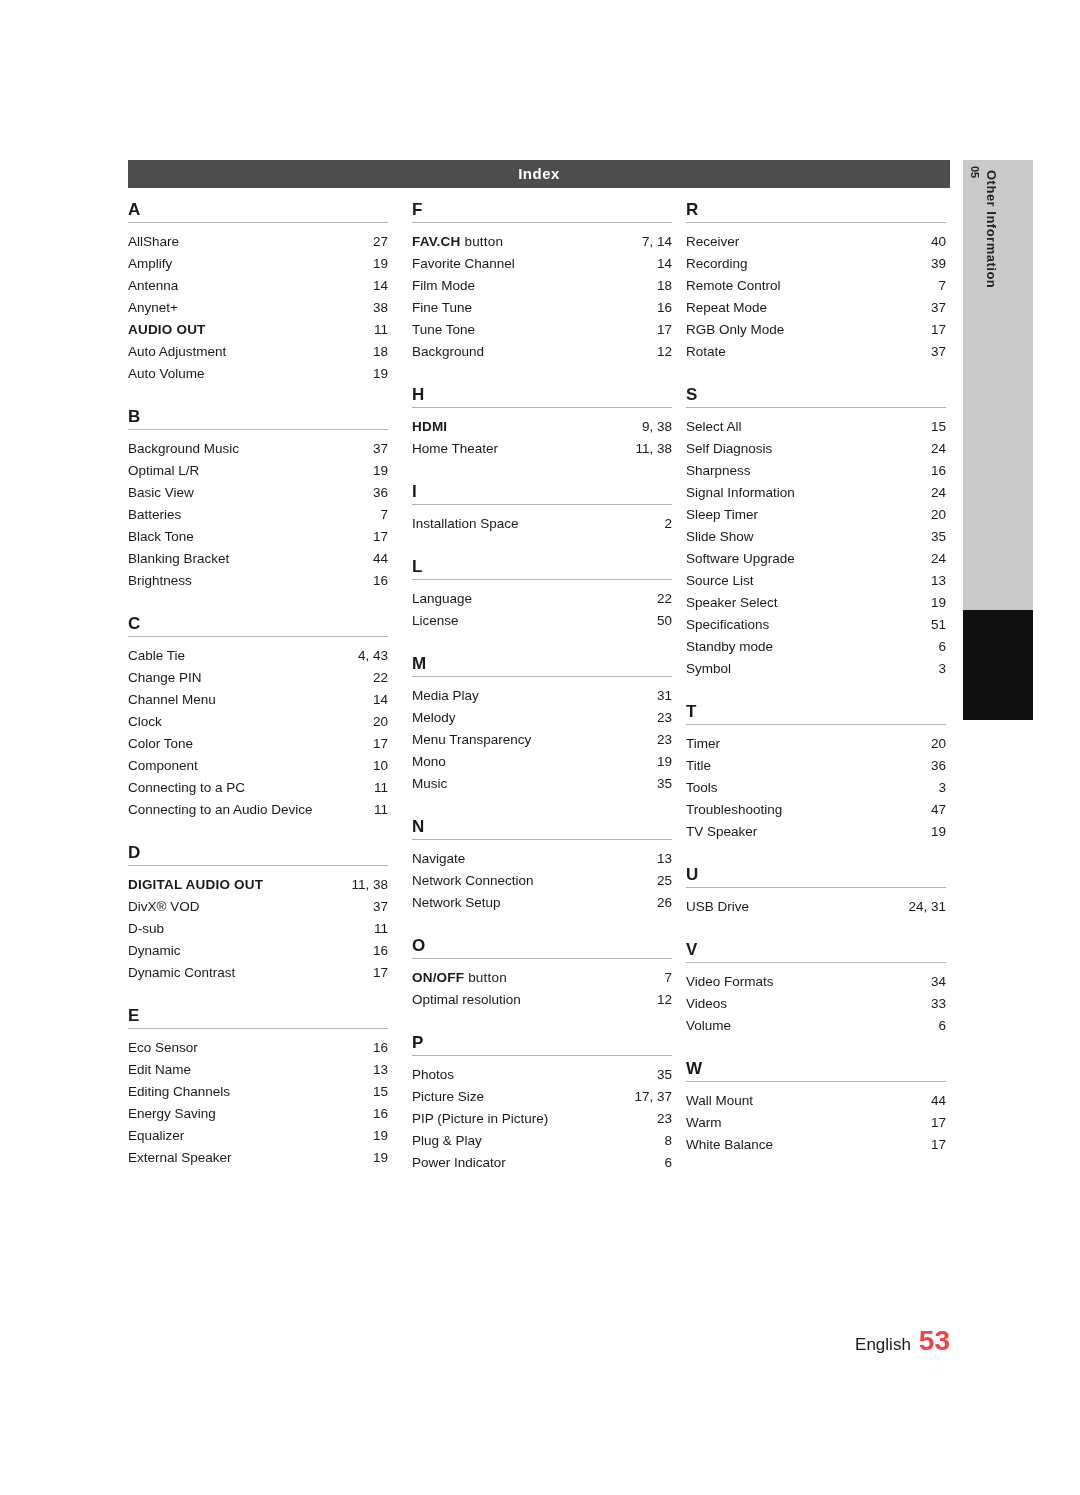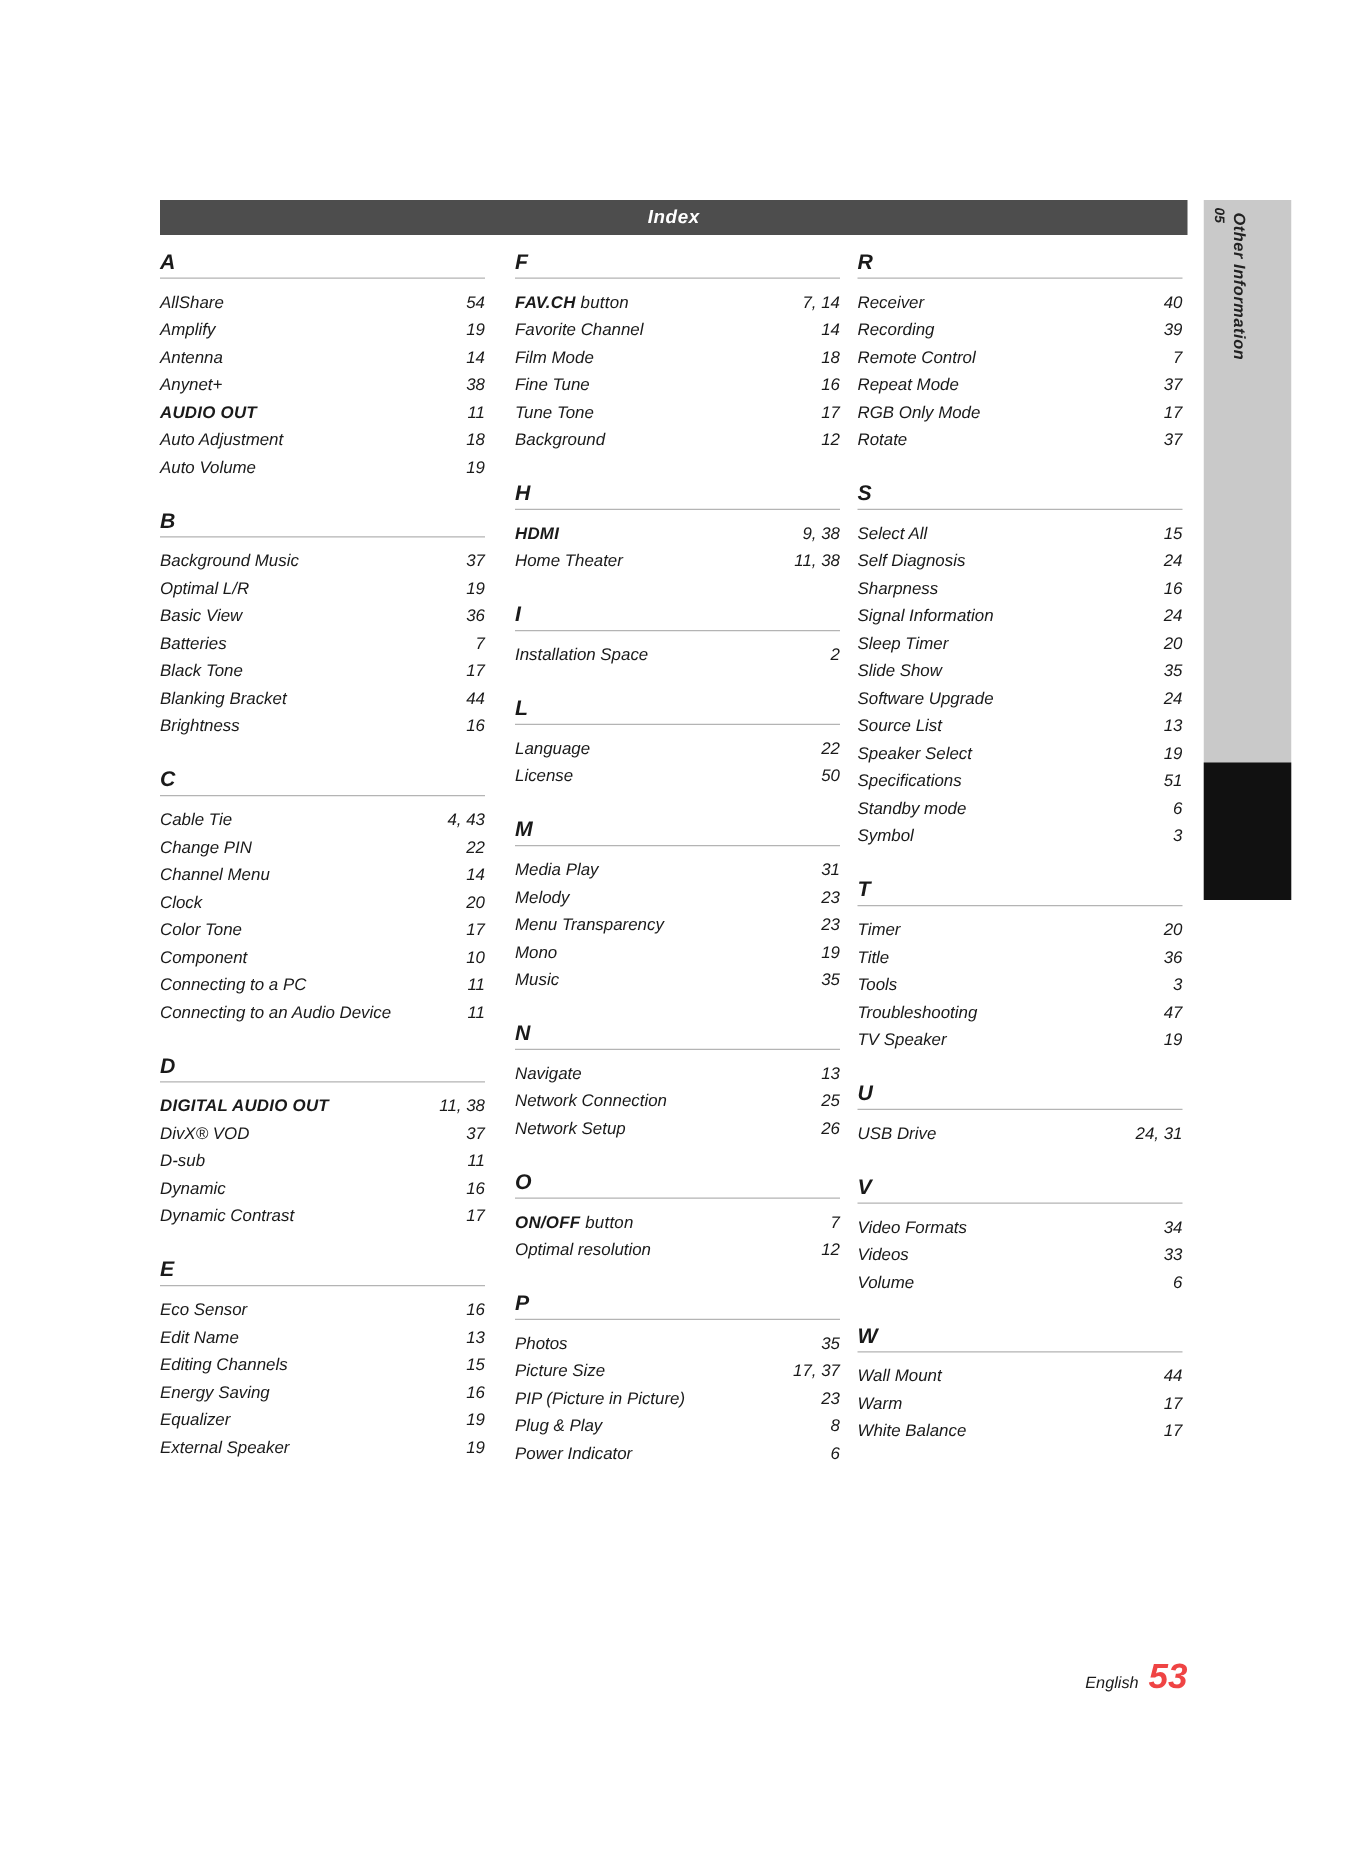--- a/index.html
+++ b/index.html
@@ -15,21 +15,20 @@
     color: #1a1a1a;
   }
 
   
   #page {
     position: absolute;
     left: 0; top: 0;
     width: 1080px;
     height: 1495px;
     overflow: hidden;
-    font-style: italic;
   }
 
   
   #index-header {
     position: absolute;
     left: 128px;
     top: 160px;
     width: 822px;
     height: 28px;
     background: #4d4d4d;
@@ -130,21 +129,21 @@
   }
 
   
   #footer {
     position: absolute;
     right: 130px;
     top: 1325px;
     text-align: right;
   }
   #footer .eng {
-    font-size: 13px;
+    font-size: 17px;
     color: #1a1a1a;
     display: inline-block;
     vertical-align: baseline;
     margin-right: 8px;
   }
   #footer .num {
     font-size: 28px;
     font-weight: bold;
     color: #ef4444;
     display: inline-block;
@@ -166,21 +165,21 @@
   <div id="side-tab-label">
     <span>Other Information</span>
   </div>
 
   <div class="column" id="col-1">
       <div class="letter-group first">
         <div class="letter">A</div>
         <div class="letter-rule"></div>
         <div class="entry">
           <span class="term"><span>AllShare</span></span>
-          <span class="page">54</span>
+          <span class="page">27</span>
         </div>
         <div class="entry">
           <span class="term"><span>Amplify</span></span>
           <span class="page">19</span>
         </div>
         <div class="entry">
           <span class="term"><span>Antenna</span></span>
           <span class="page">14</span>
         </div>
         <div class="entry">

